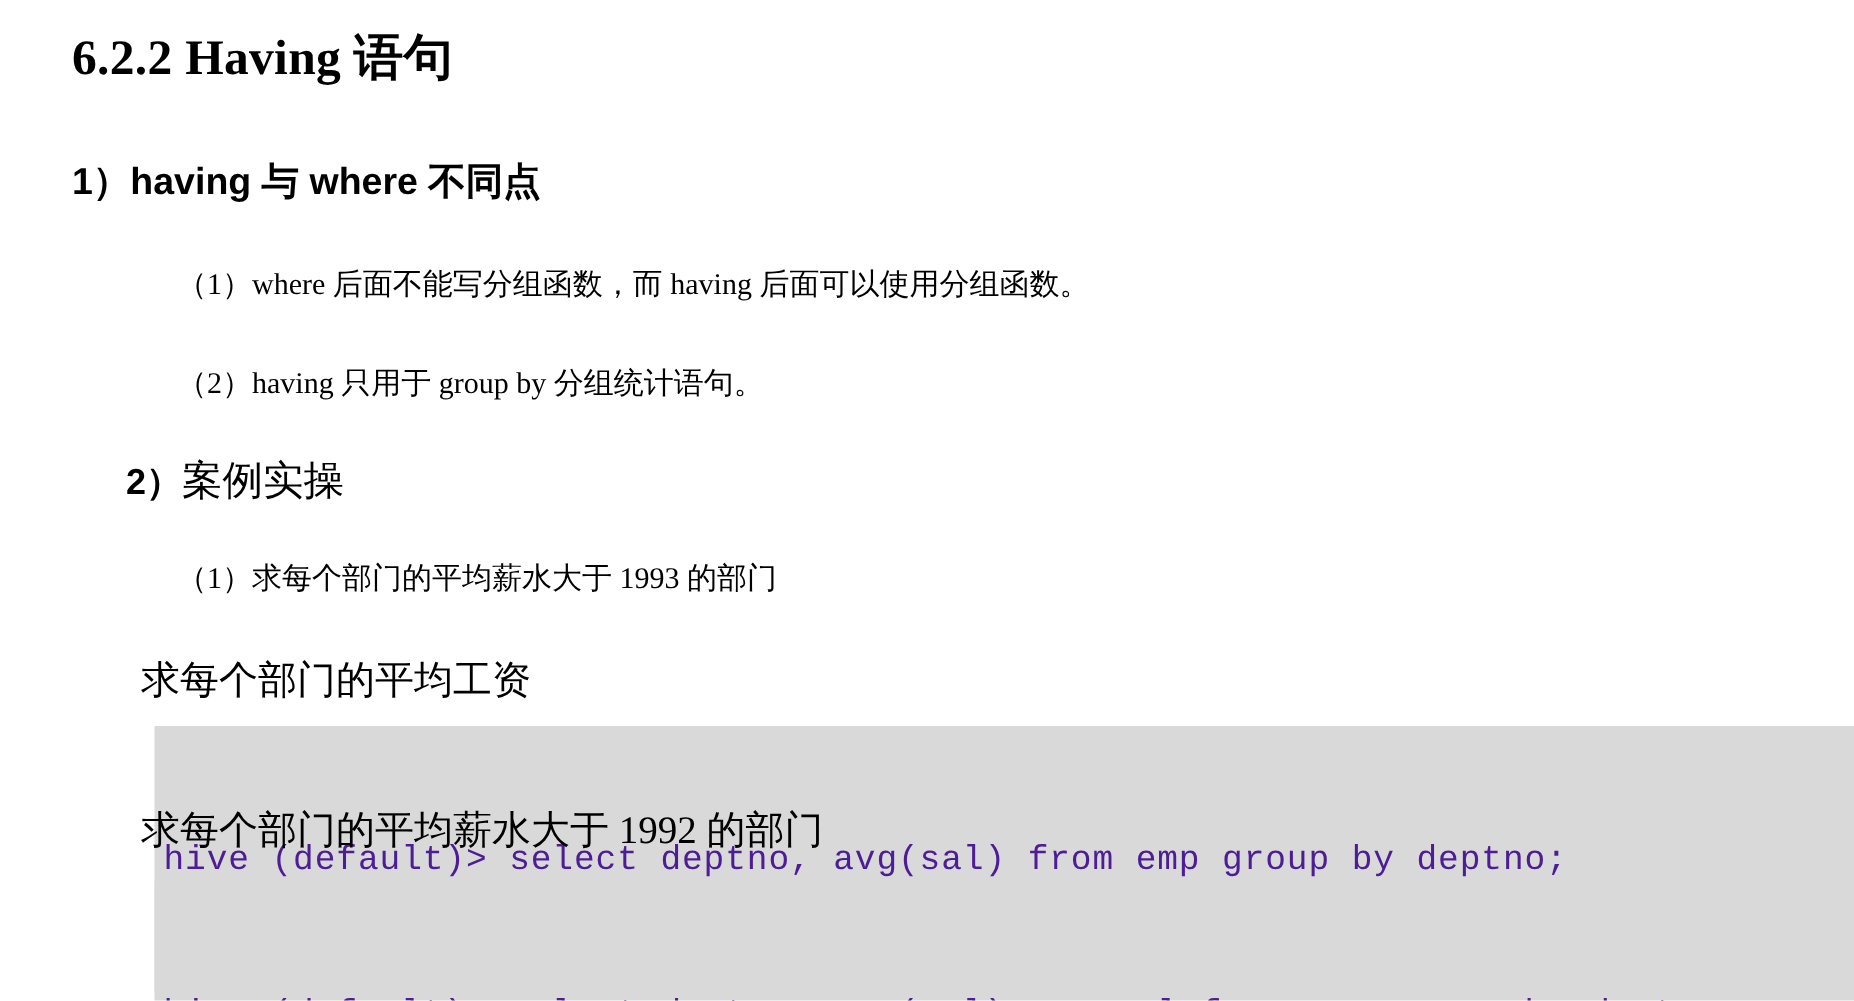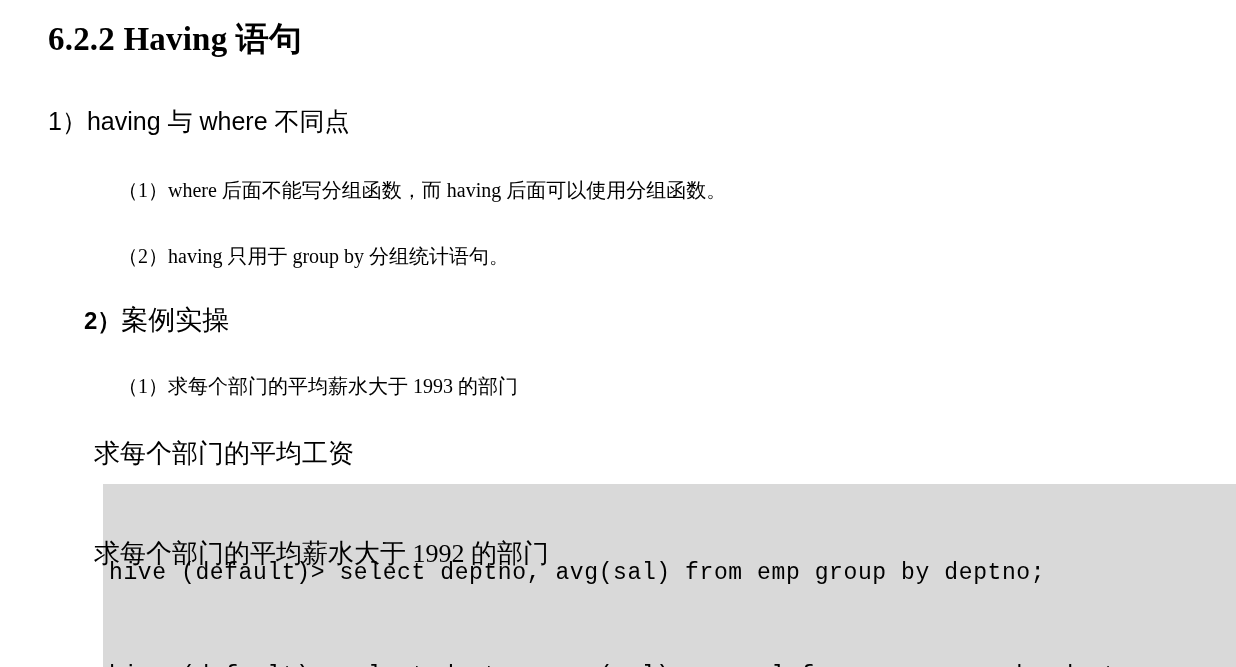--- a/index.html
+++ b/index.html
@@ -35,21 +35,21 @@
     letter-spacing: 0.2px;
     white-space: nowrap;
   }
 
   
   .heading-1 {
     position: absolute;
     left: 48px;
     top: 104px;
     font-family: "Liberation Sans", "DejaVu Sans", sans-serif;
-    font-weight: normal;
+    font-weight: bold;
     font-size: 25px;
     line-height: 34px;
     white-space: nowrap;
   }
   .heading-2 {
     position: absolute;
     left: 48px;
     top: 302px;
     font-family: "Liberation Serif", "DejaVu Serif", serif;
     font-size: 27px;
@@ -89,21 +89,21 @@
 
   
   .code-block {
     position: absolute;
     left: 103px;
     right: 0;
     background: #d9d9d9;
     font-family: "Liberation Mono", "DejaVu Sans Mono", monospace;
     font-size: 23px;
     line-height: 34px;
-    color: #000000;
+    color: #4c1d95;
     padding: 4px 0 4px 6px;
     white-space: pre;
     letter-spacing: 0.6px;
   }
   .code-1 { top: 484px; }
   .code-2 { top: 587px; }
   .code-line { display: block; }
 </style>
 </head>
 <body>

